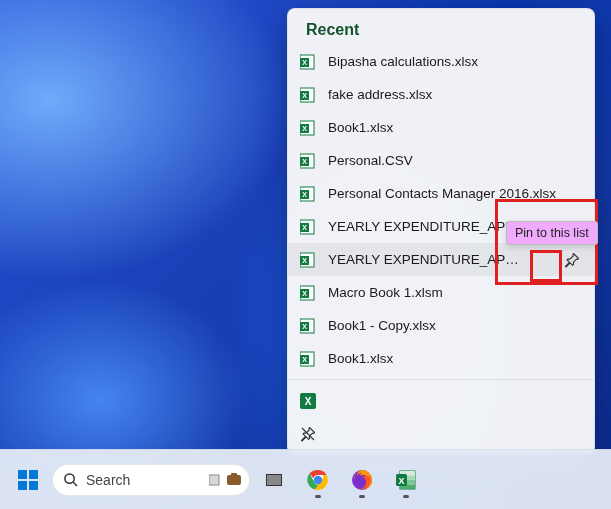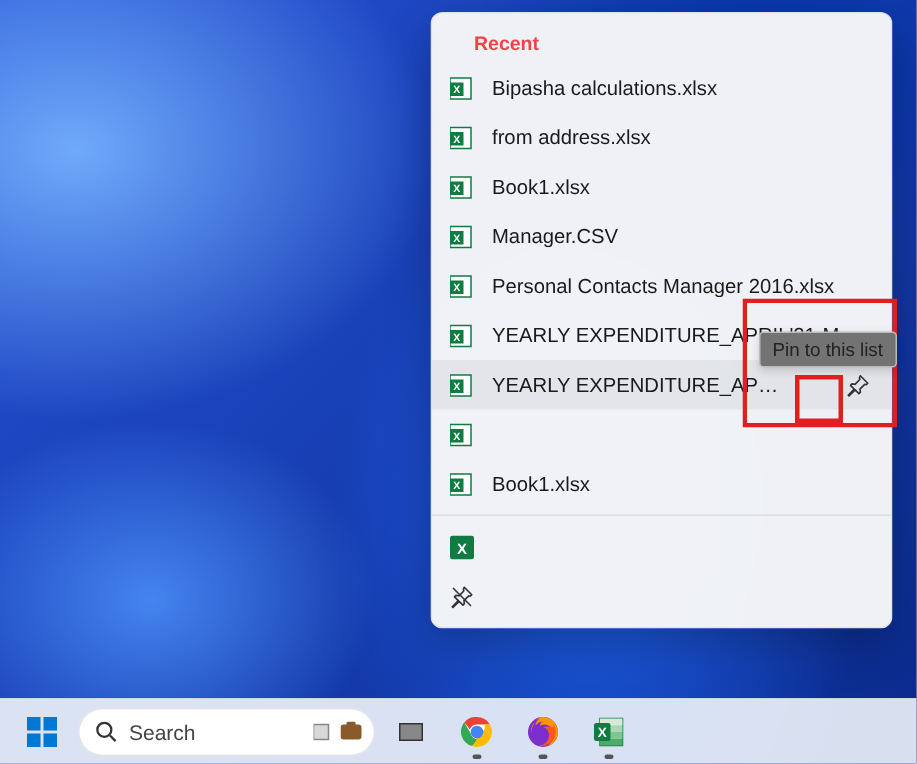--- a/index.html
+++ b/index.html
@@ -25,23 +25,23 @@
     background: rgba(249,249,249,0.96);
     backdrop-filter: blur(20px);
     border: 1px solid rgba(0,0,0,0.06);
     border-radius: 8px;
     box-shadow: 0 10px 30px rgba(0,0,0,0.25);
     padding: 6px 0 4px 0;
     font-size: 13.5px;
     color: #1a1a1a;
   }
   .section-title {
-    font-size: 13px;
-    color: #ef4444;
-    padding: 6px 14px 6px 28px;
+    font-size: 16px;
+    color: #14532d;
+    padding: 6px 14px 6px 18px;
     font-weight: 600;
   }
   .item {
     display: flex;
     align-items: center;
     height: 33px;
     padding: 0 12px;
     gap: 12px;
     cursor: default;
     position: relative;
@@ -67,21 +67,21 @@
     position: absolute;
     right: 8px;
     width: 28px; height: 28px;
     display: flex; align-items: center; justify-content: center;
     border-radius: 4px;
   }
   
   .tooltip {
     position: absolute;
     left: 506px; top: 221px;
-    background: #737373;
+    background: #f0abfc;
     border: 1px solid #bbb;
     border-radius: 3px;
     padding: 4px 8px;
     font-size: 12.5px;
     color: #222;
     box-shadow: 0 2px 6px rgba(0,0,0,0.15);
     white-space: nowrap;
     z-index: 50;
   }
   
@@ -90,21 +90,21 @@
     border: 3px solid #e02020;
     pointer-events: none;
     z-index: 40;
   }
   .redbox.outer { left: 495px; top: 199px; width: 103px; height: 86px; }
   .redbox.inner { left: 530px; top: 250px; width: 32px; height: 32px; }
   
   
   .taskbar {
     position: absolute; left: 0; right: 0; bottom: 0;
-    height: 44px;
+    height: 60px;
     background: rgba(234,240,248,0.92);
     backdrop-filter: blur(20px);
     border-top: 1px solid rgba(0,0,0,0.05);
     display: flex; align-items: center;
     padding: 0 8px;
     gap: 4px;
   }
   .start-btn {
     width: 40px; height: 40px;
     display: flex; align-items: center; justify-content: center;
@@ -155,41 +155,41 @@
     <span class="label">Bipasha calculations.xlsx</span>
   </div>
   <div class="item">
     <span class="icon">
         <svg width="16" height="16">
           <rect x="0" y="1" width="14" height="14" fill="#fff" stroke="#107c41" stroke-width="1"></rect>
           <rect x="0" y="4" width="9" height="9" fill="#107c41"></rect>
           <text x="4.5" y="11" font-size="7" fill="#fff" text-anchor="middle" font-weight="bold">X</text>
         </svg>
       </span>
-    <span class="label">from address.xlsx</span>
+    <span class="label">fake address.xlsx</span>
   </div>
   <div class="item">
     <span class="icon">
         <svg width="16" height="16">
           <rect x="0" y="1" width="14" height="14" fill="#fff" stroke="#107c41" stroke-width="1"></rect>
           <rect x="0" y="4" width="9" height="9" fill="#107c41"></rect>
           <text x="4.5" y="11" font-size="7" fill="#fff" text-anchor="middle" font-weight="bold">X</text>
         </svg>
       </span>
     <span class="label">Book1.xlsx</span>
   </div>
   <div class="item">
     <span class="icon">
         <svg width="16" height="16">
           <rect x="0" y="1" width="14" height="14" fill="#fff" stroke="#107c41" stroke-width="1"></rect>
           <rect x="0" y="4" width="9" height="9" fill="#107c41"></rect>
           <text x="4.5" y="11" font-size="7" fill="#fff" text-anchor="middle" font-weight="bold">X</text>
         </svg>
       </span>
-    <span class="label">Manager.CSV</span>
+    <span class="label">Personal.CSV</span>
   </div>
   <div class="item">
     <span class="icon">
         <svg width="16" height="16">
           <rect x="0" y="1" width="14" height="14" fill="#fff" stroke="#107c41" stroke-width="1"></rect>
           <rect x="0" y="4" width="9" height="9" fill="#107c41"></rect>
           <text x="4.5" y="11" font-size="7" fill="#fff" text-anchor="middle" font-weight="bold">X</text>
         </svg>
       </span>
     <span class="label">Personal Contacts Manager 2016.xlsx</span>
@@ -220,20 +220,31 @@
     </span>
   </div>
   <div class="item">
     <span class="icon">
         <svg width="16" height="16">
           <rect x="0" y="1" width="14" height="14" fill="#fff" stroke="#107c41" stroke-width="1"></rect>
           <rect x="0" y="4" width="9" height="9" fill="#107c41"></rect>
           <text x="4.5" y="11" font-size="7" fill="#fff" text-anchor="middle" font-weight="bold">X</text>
         </svg>
       </span>
+    <span class="label">Macro Book 1.xlsm</span>
+  </div>
+  <div class="item">
+    <span class="icon">
+        <svg width="16" height="16">
+          <rect x="0" y="1" width="14" height="14" fill="#fff" stroke="#107c41" stroke-width="1"></rect>
+          <rect x="0" y="4" width="9" height="9" fill="#107c41"></rect>
+          <text x="4.5" y="11" font-size="7" fill="#fff" text-anchor="middle" font-weight="bold">X</text>
+        </svg>
+      </span>
+    <span class="label">Book1 - Copy.xlsx</span>
   </div>
   <div class="item">
     <span class="icon">
         <svg width="16" height="16">
           <rect x="0" y="1" width="14" height="14" fill="#fff" stroke="#107c41" stroke-width="1"></rect>
           <rect x="0" y="4" width="9" height="9" fill="#107c41"></rect>
           <text x="4.5" y="11" font-size="7" fill="#fff" text-anchor="middle" font-weight="bold">X</text>
         </svg>
       </span>
     <span class="label">Book1.xlsx</span>

